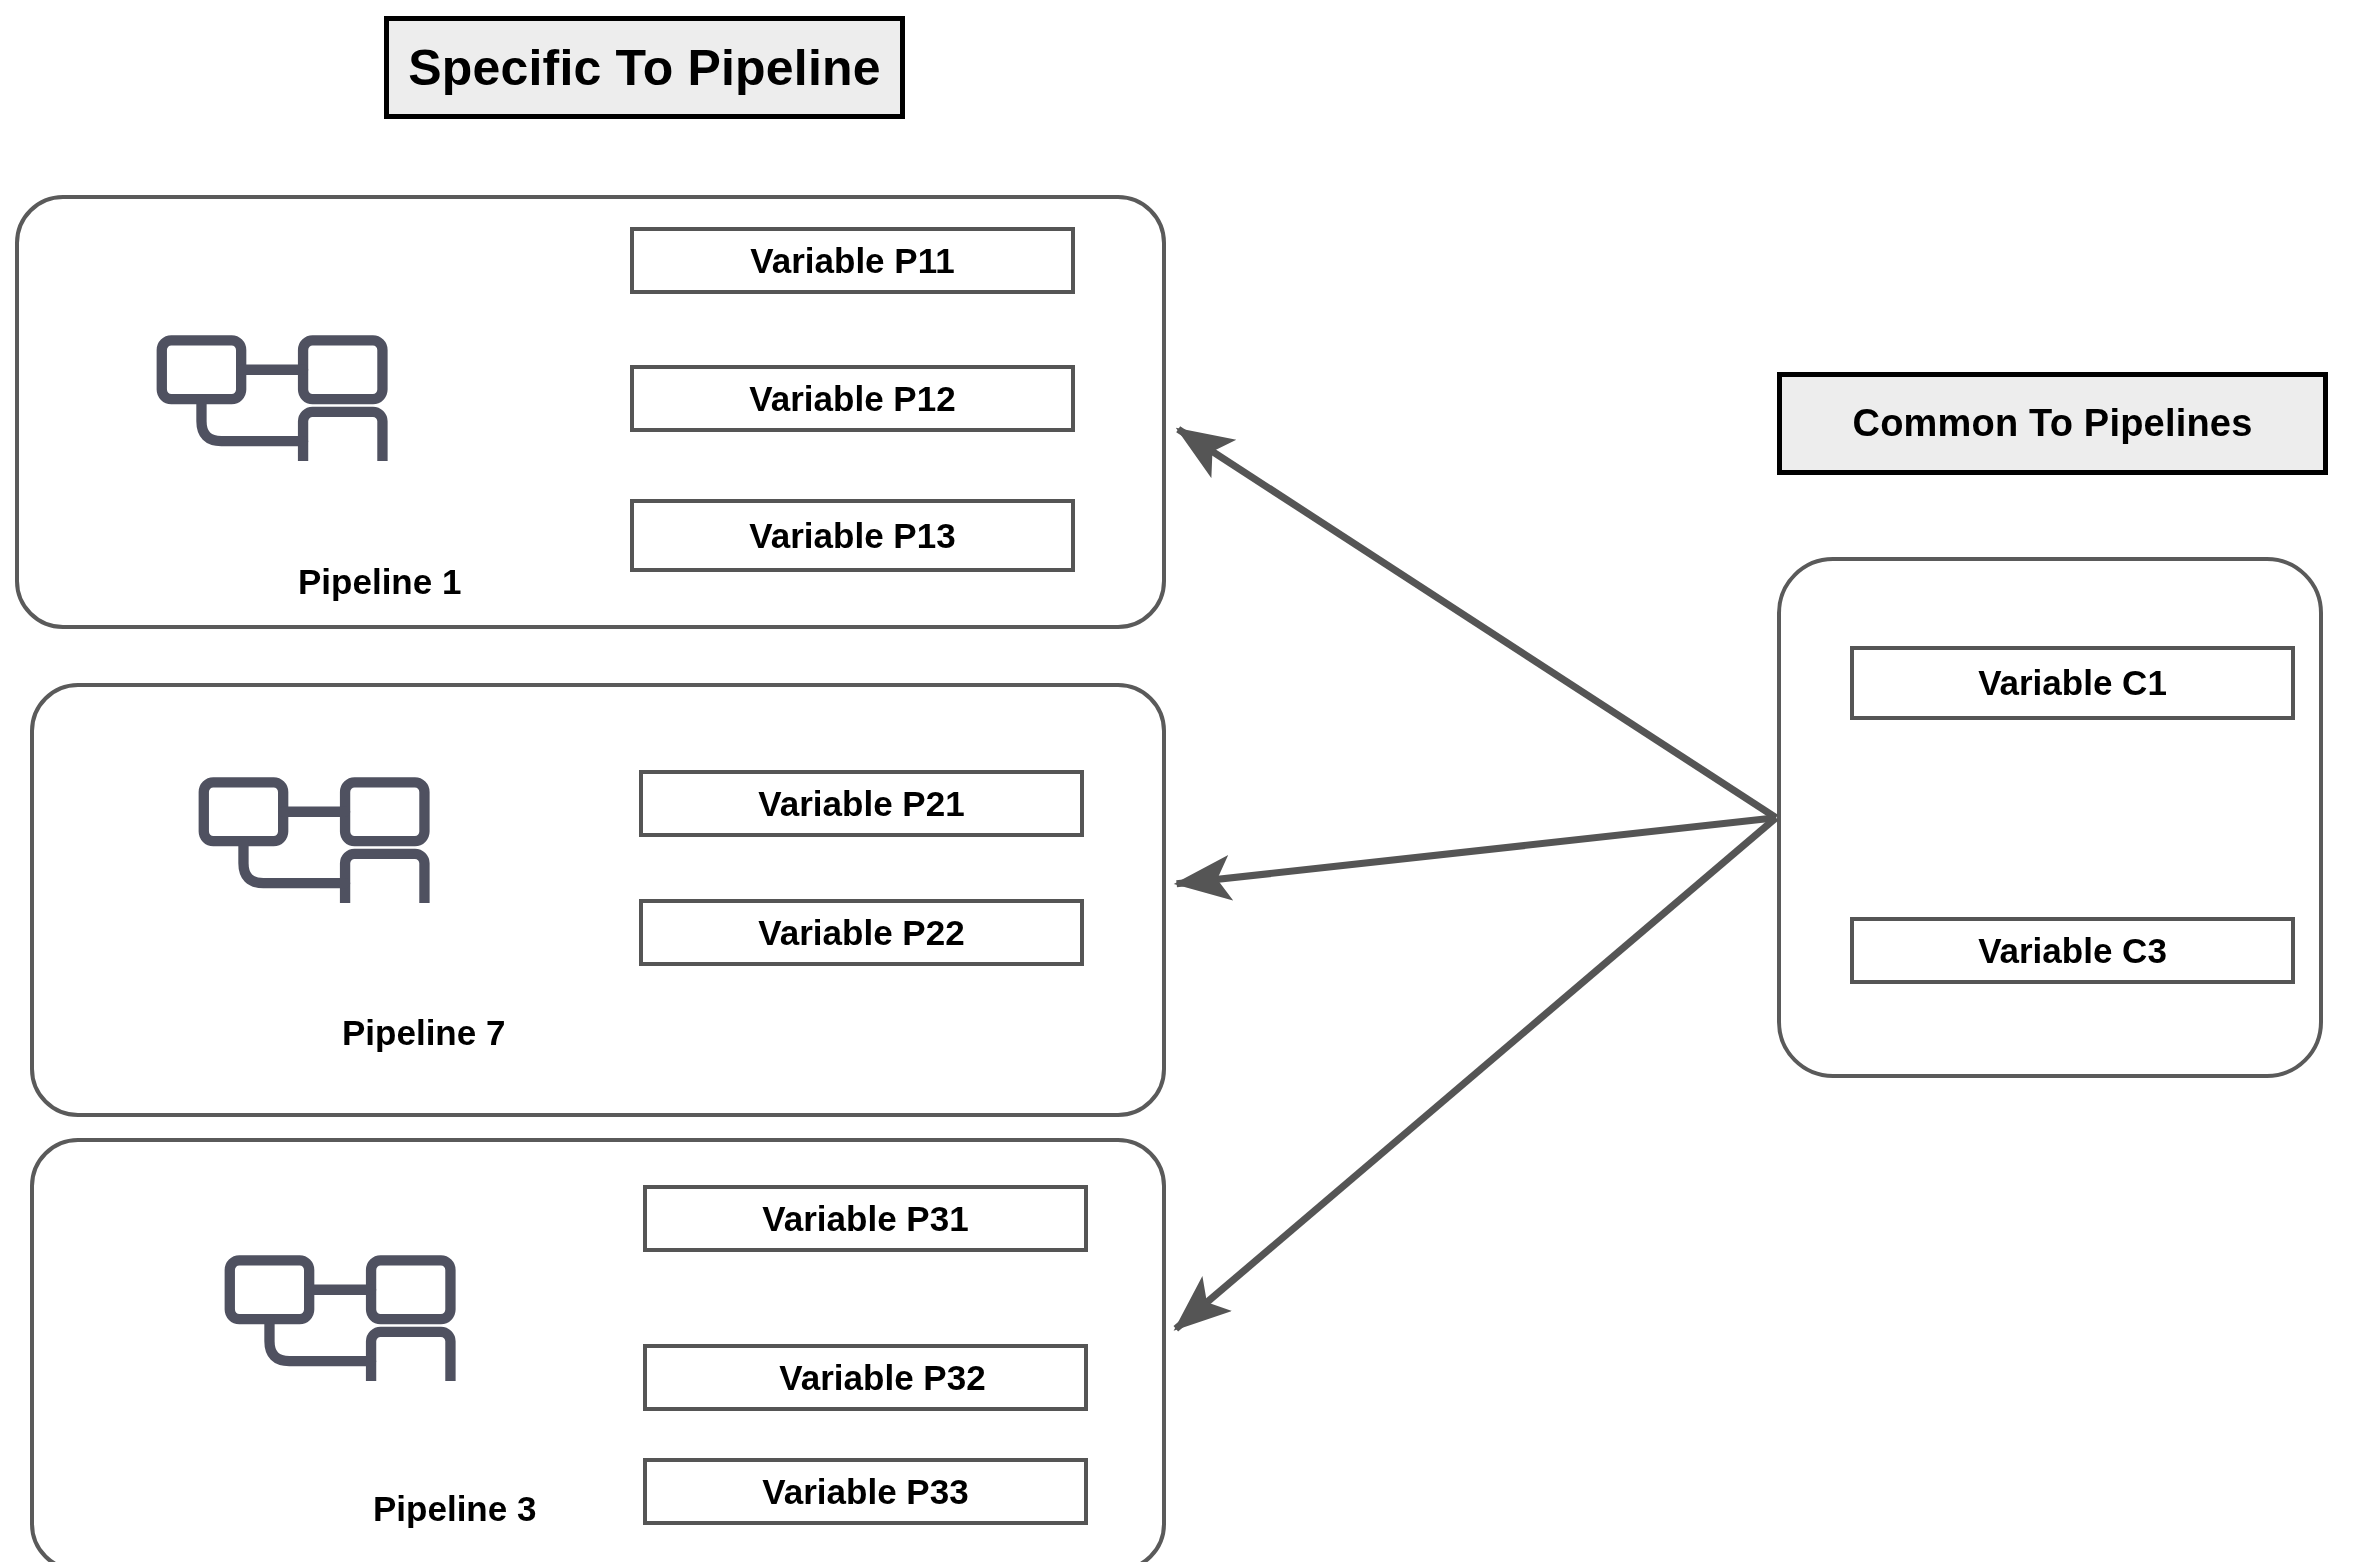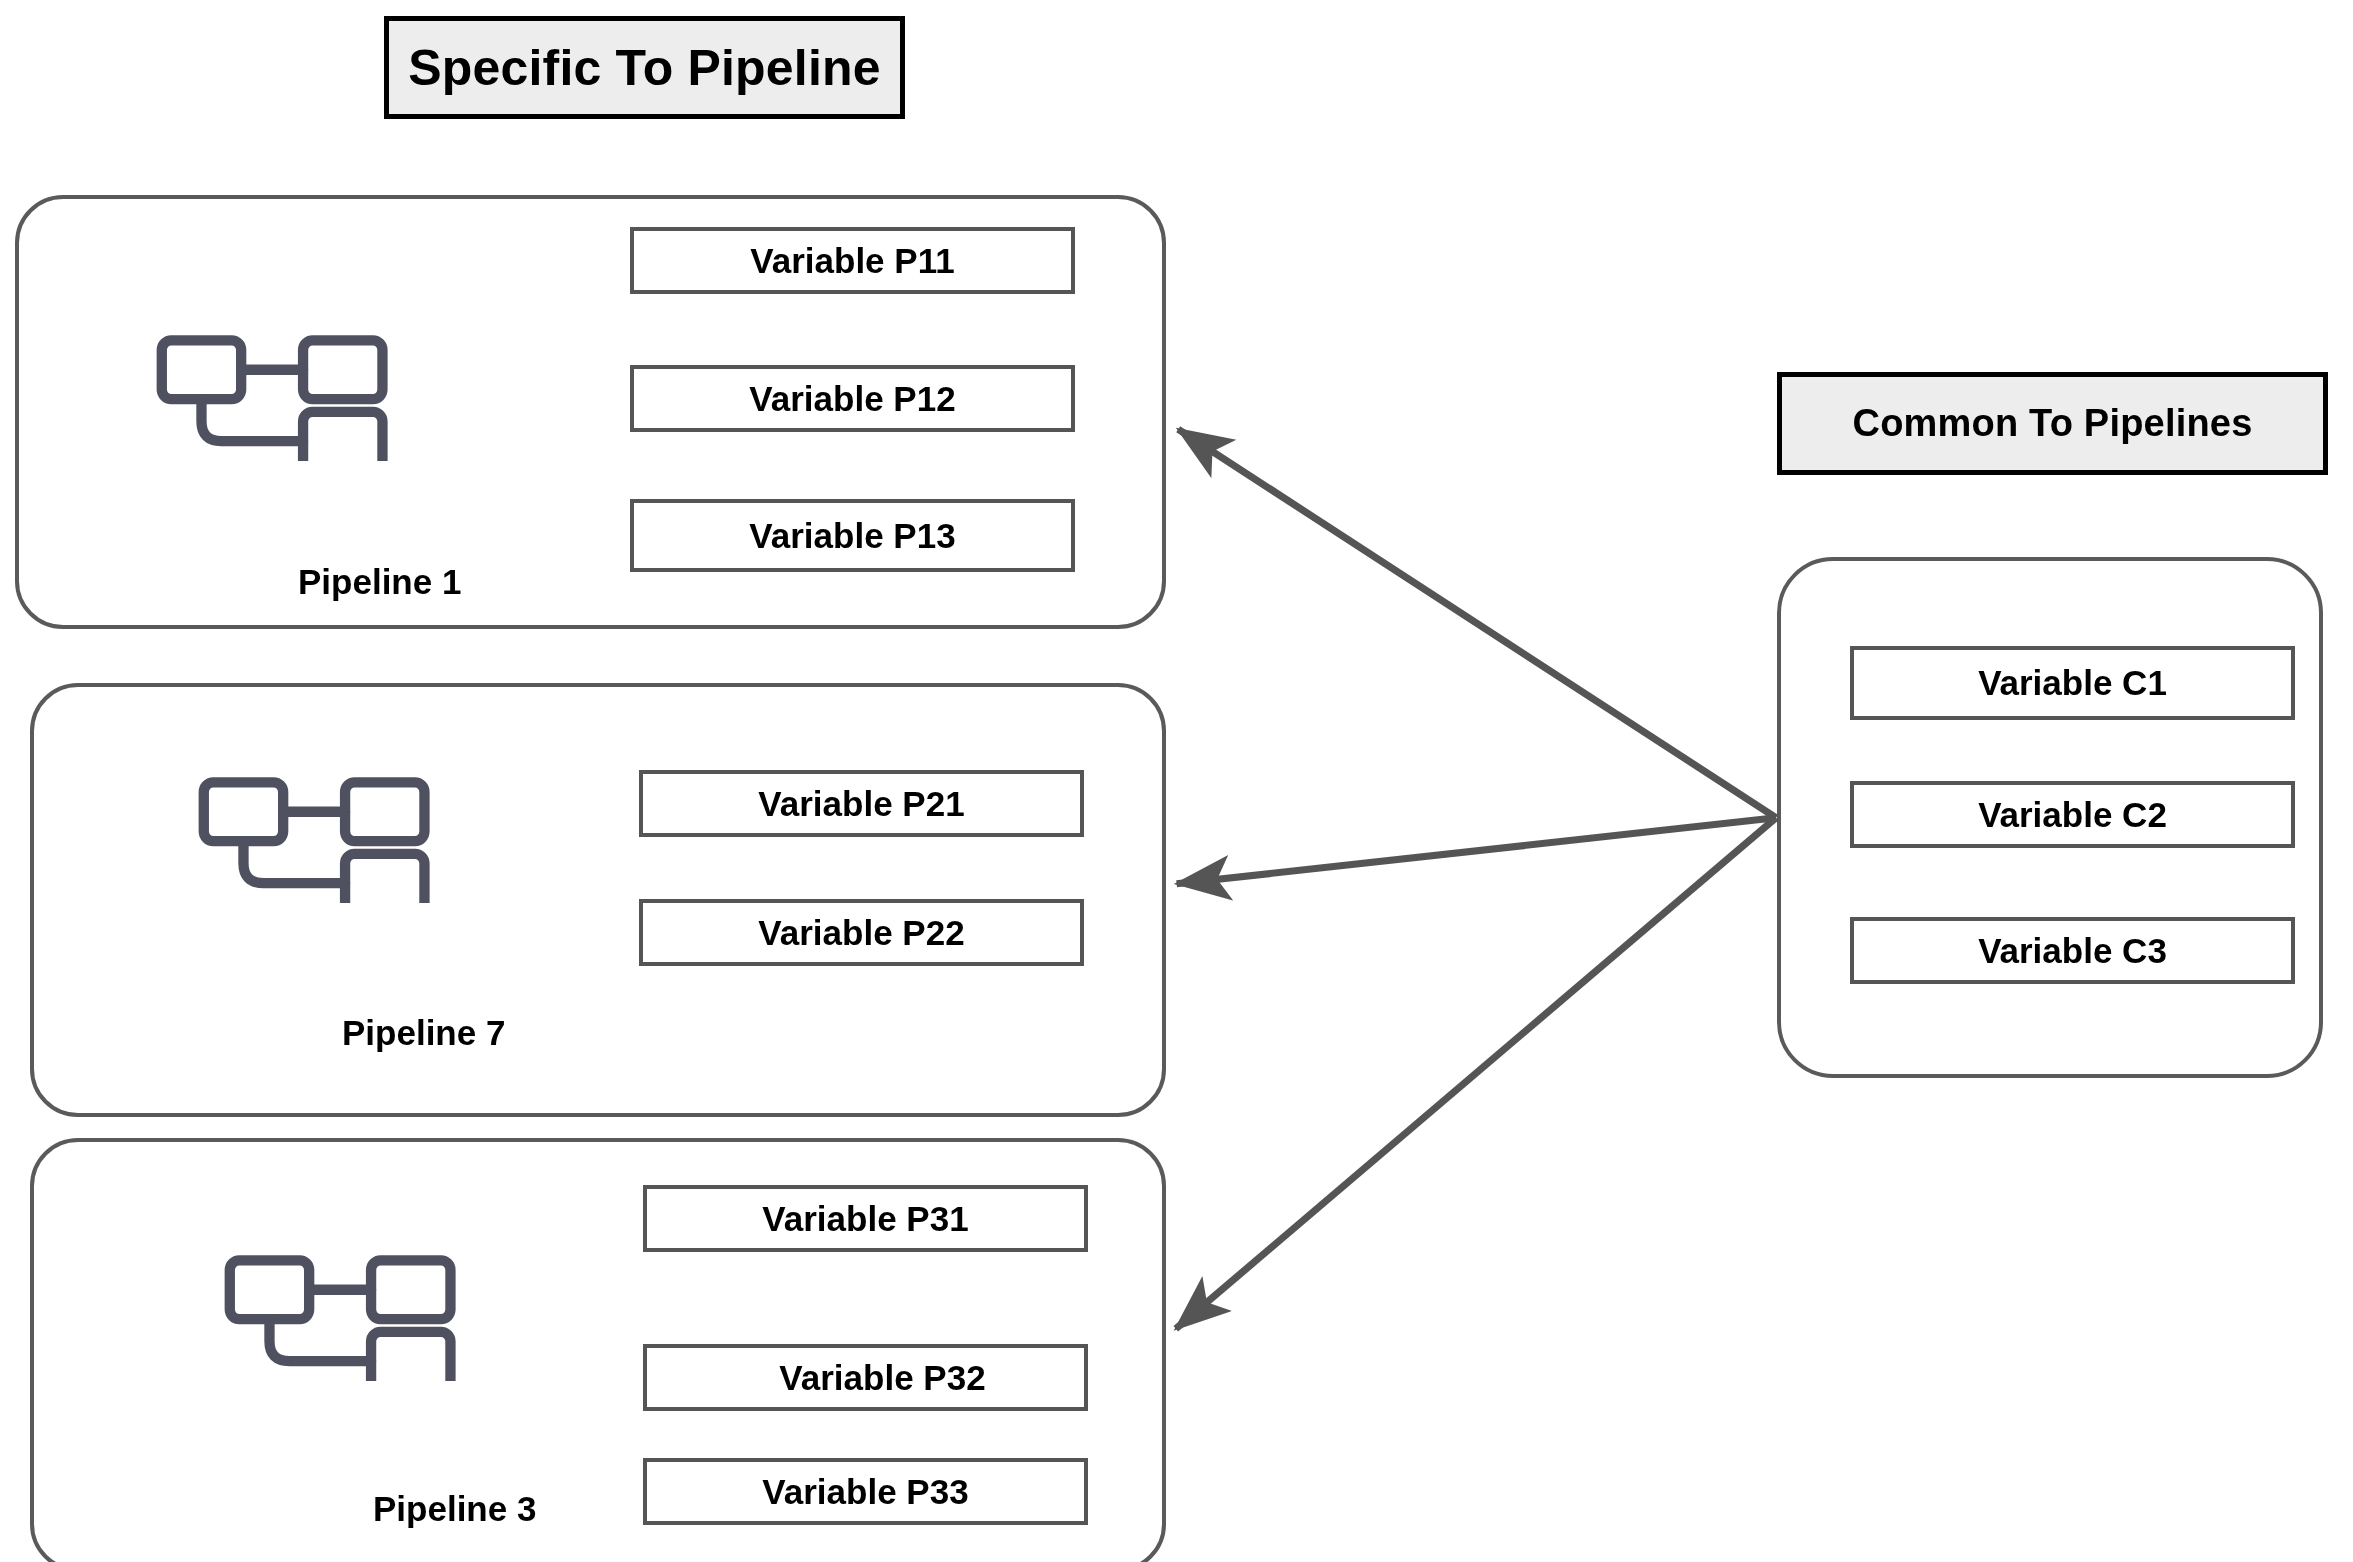--- a/index.html
+++ b/index.html
@@ -176,21 +176,20 @@
 
   <div class="pipe-label" id="label-p3">Pipeline 3</div>
 
   <div class="var-box" id="var-p31">Variable P31</div>
   <div class="var-box" id="var-p32">Variable P32</div>
   <div class="var-box" id="var-p33">Variable P33</div>
 
   <div class="group" id="group-common"></div>
 
   <div class="var-box" id="var-c1">Variable C1</div>
-  <div class="var-box" id="var-c2">Variable C2</div>
   <div class="var-box" id="var-c3">Variable C3</div>
 
   <svg id="arrow-layer" viewBox="0 0 2957 1963">
     <defs>
       <marker id="ah" markerWidth="9" markerHeight="9" refX="7.6" refY="3.2" orient="auto" markerUnits="strokeWidth">
         <path d="M 8,3.2 L 0,0 L 1.9,3.2 L 0,6.4 z" fill="#555555"></path>
       </marker>
     </defs>
 
     <line x1="2231" y1="1027" x2="1480" y2="539" stroke="#555555" stroke-width="9" marker-end="url(#ah)"></line>

